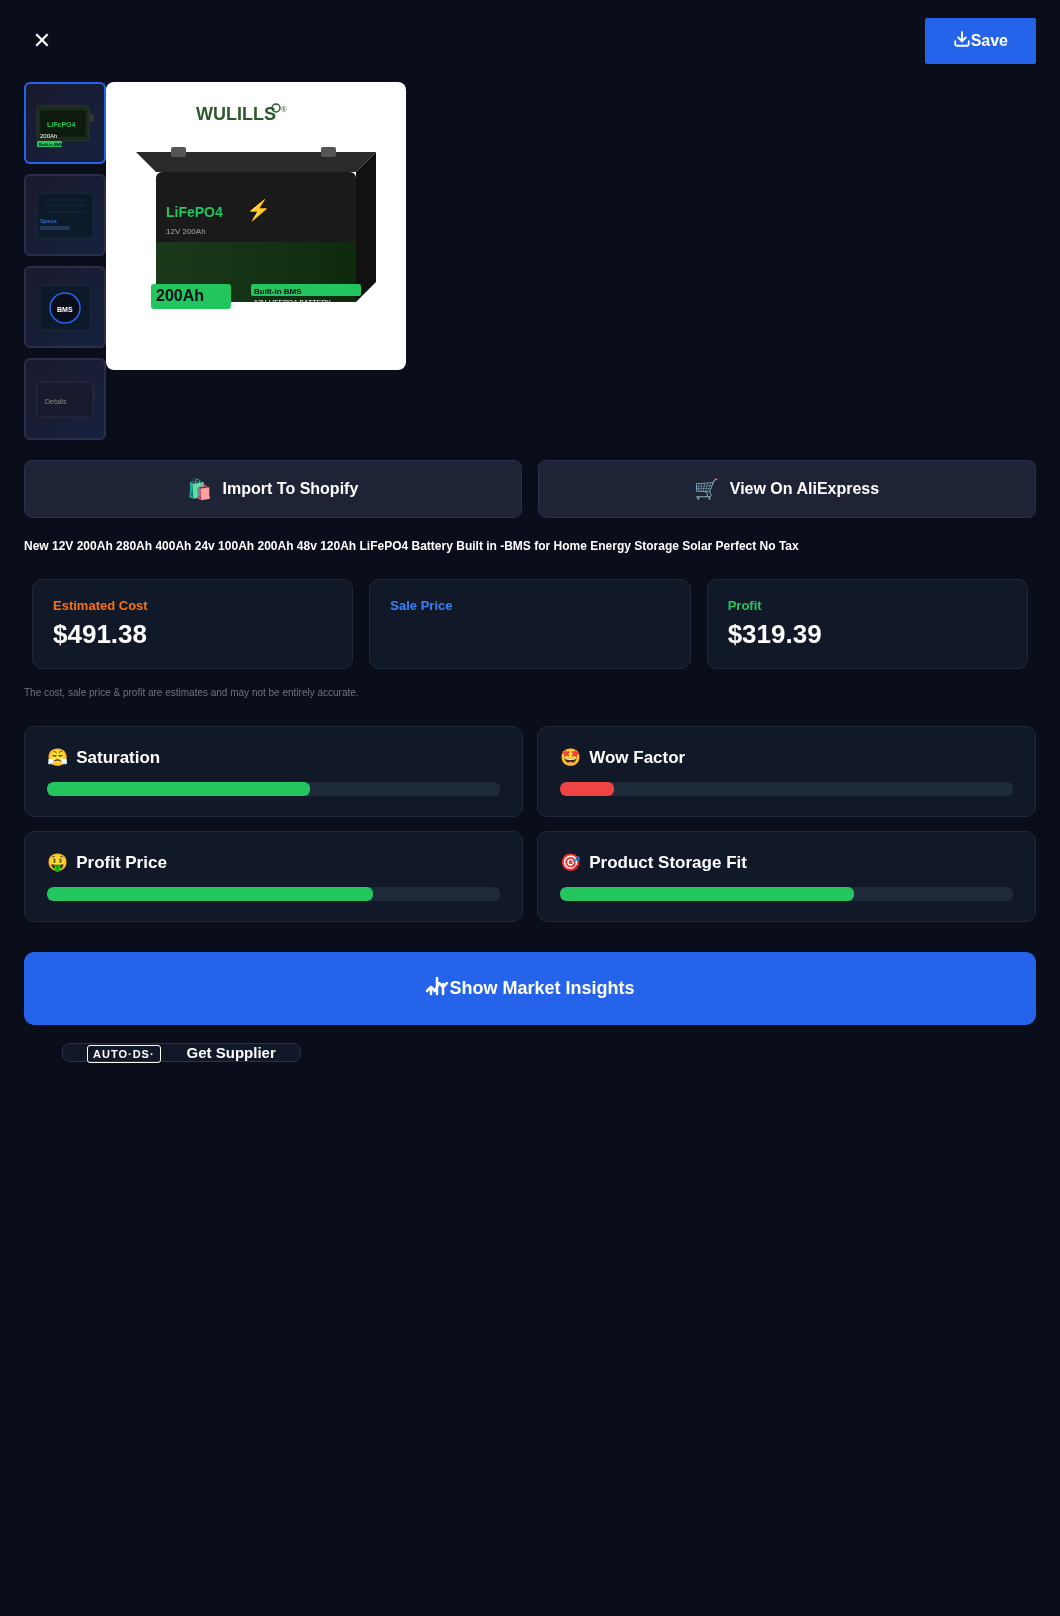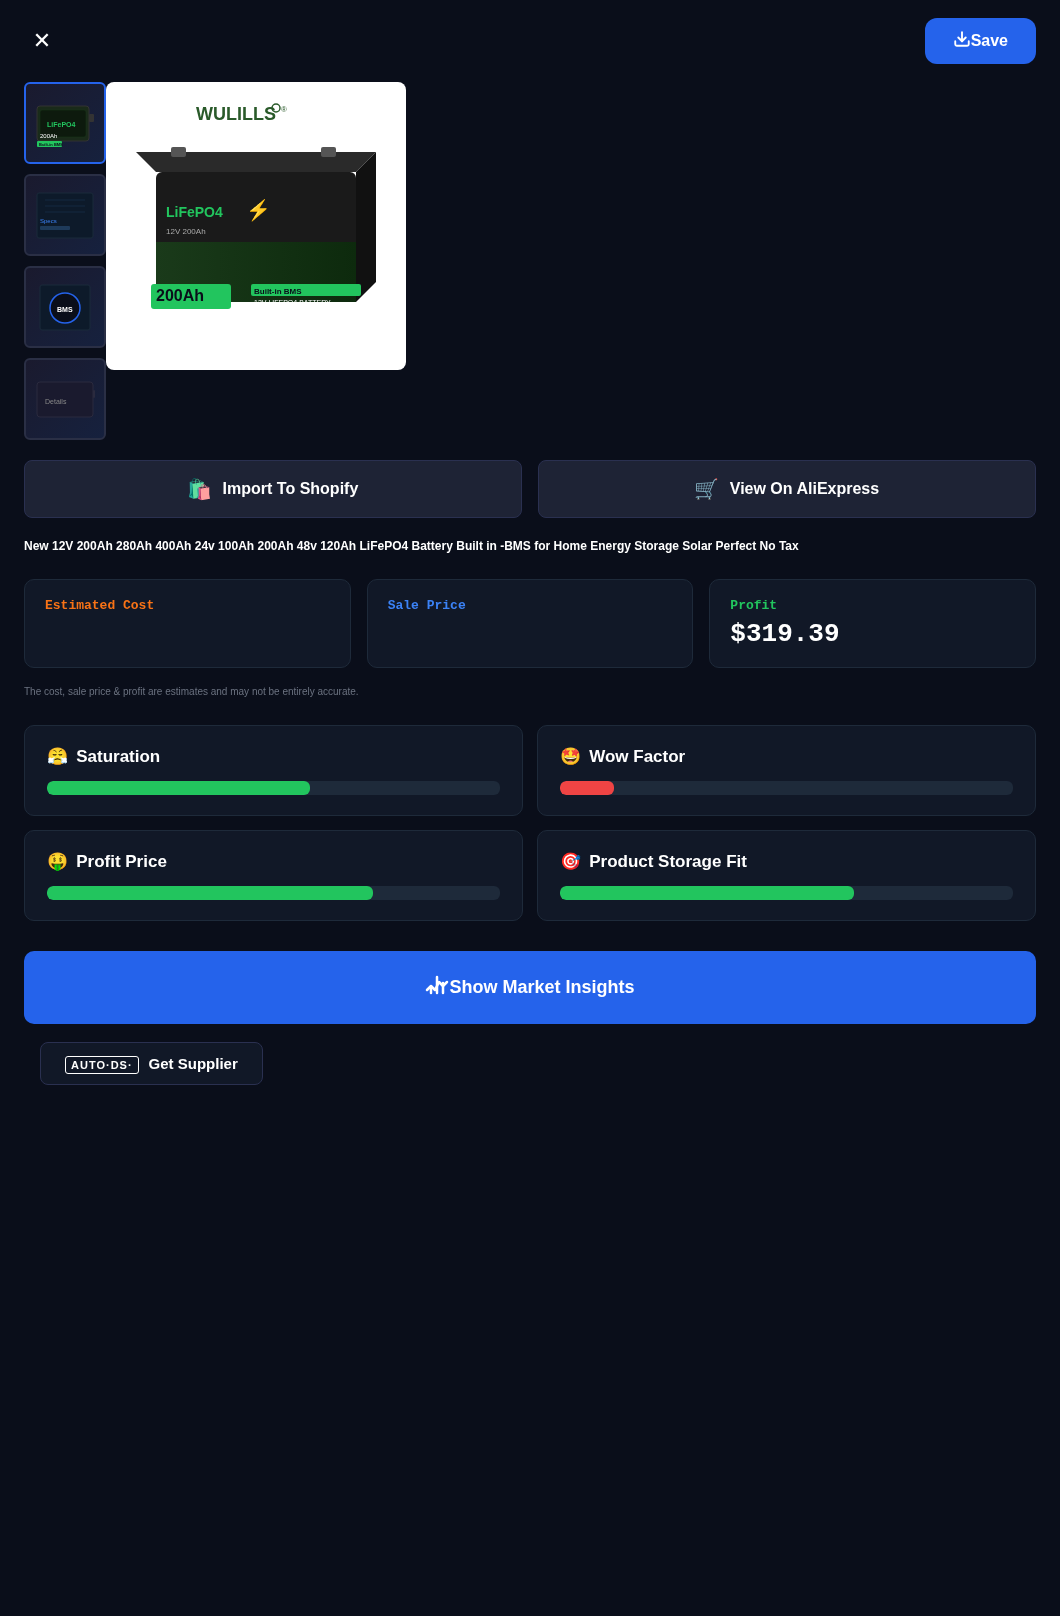--- a/index.html
+++ b/index.html
@@ -33,21 +33,21 @@
       justify-content: center;
     }
 
     .save-btn {
       background: #2563eb;
       border: none;
       color: #ffffff;
       font-size: 16px;
       font-weight: 600;
       padding: 12px 28px;
-      border-radius: 12px;
+      border-radius: 2px;
       cursor: pointer;
       display: flex;
       align-items: center;
     }
 
     .product-gallery {
       display: flex;
       padding: 0 24px 20px;
     }
 
@@ -128,22 +128,21 @@
       padding: 0 24px 24px;
       font-size: 12px;
       font-weight: 800;
       line-height: 1.45;
       color: #ffffff;
     }
 
     .metrics-grid {
       display: flex;
       gap: 16px;
-      padding: 0 24px 10px;
-      font-family: Liberation Mono, monospace;
+      padding: 0 32px 10px;
     }
 
     .metric-card {
       flex: 1;
       background: #111827;
       border: 1.5px solid #1e2a3a;
       border-radius: 10px;
       padding: 18px 20px;
     }
 
@@ -219,33 +218,33 @@
       padding: 22px;
       border-radius: 10px;
       cursor: pointer;
       display: flex;
       align-items: center;
       justify-content: center;
       width: calc(100% - 48px);
     }
 
     .get-supplier-btn {
-      margin: 0 16px 24px;
+      margin: 0 38px 24px;
       background: #111827;
       border: 1.5px solid #2a3050;
       color: #ffffff;
       font-size: 15px;
       font-weight: 600;
-      padding: 12px 24px;
+      padding: 0 24px;
       border-radius: 8px;
       cursor: pointer;
       display: flex;
       align-items: center;
       justify-content: center;
-      gap: 10px;
+      gap: 26px;
       width: auto;
       align-self: flex-start;
     }
 
     .get-supplier-wrap {
       padding: 0 24px 24px;
     }
 
     
     .thumb-battery {
@@ -380,20 +379,21 @@
   </button>
 </div>
 
 <div class="product-title">
   <span>New 12V 200Ah 280Ah 400Ah 24v 100Ah 200Ah 48v 120Ah LiFePO4 Battery Built in -BMS for Home Energy Storage Solar Perfect No Tax</span>
 </div>
 
 <div class="metrics-grid">
   <div class="metric-card">
     <div class="metric-label cost">Estimated Cost</div>
+    <div class="metric-value">$491.38</div>
   </div>
   <div class="metric-card">
     <div class="metric-label sale">Sale Price</div>
   </div>
   <div class="metric-card">
     <div class="metric-label profit">Profit</div>
     <div class="metric-value">$319.39</div>
   </div>
 </div>
 

